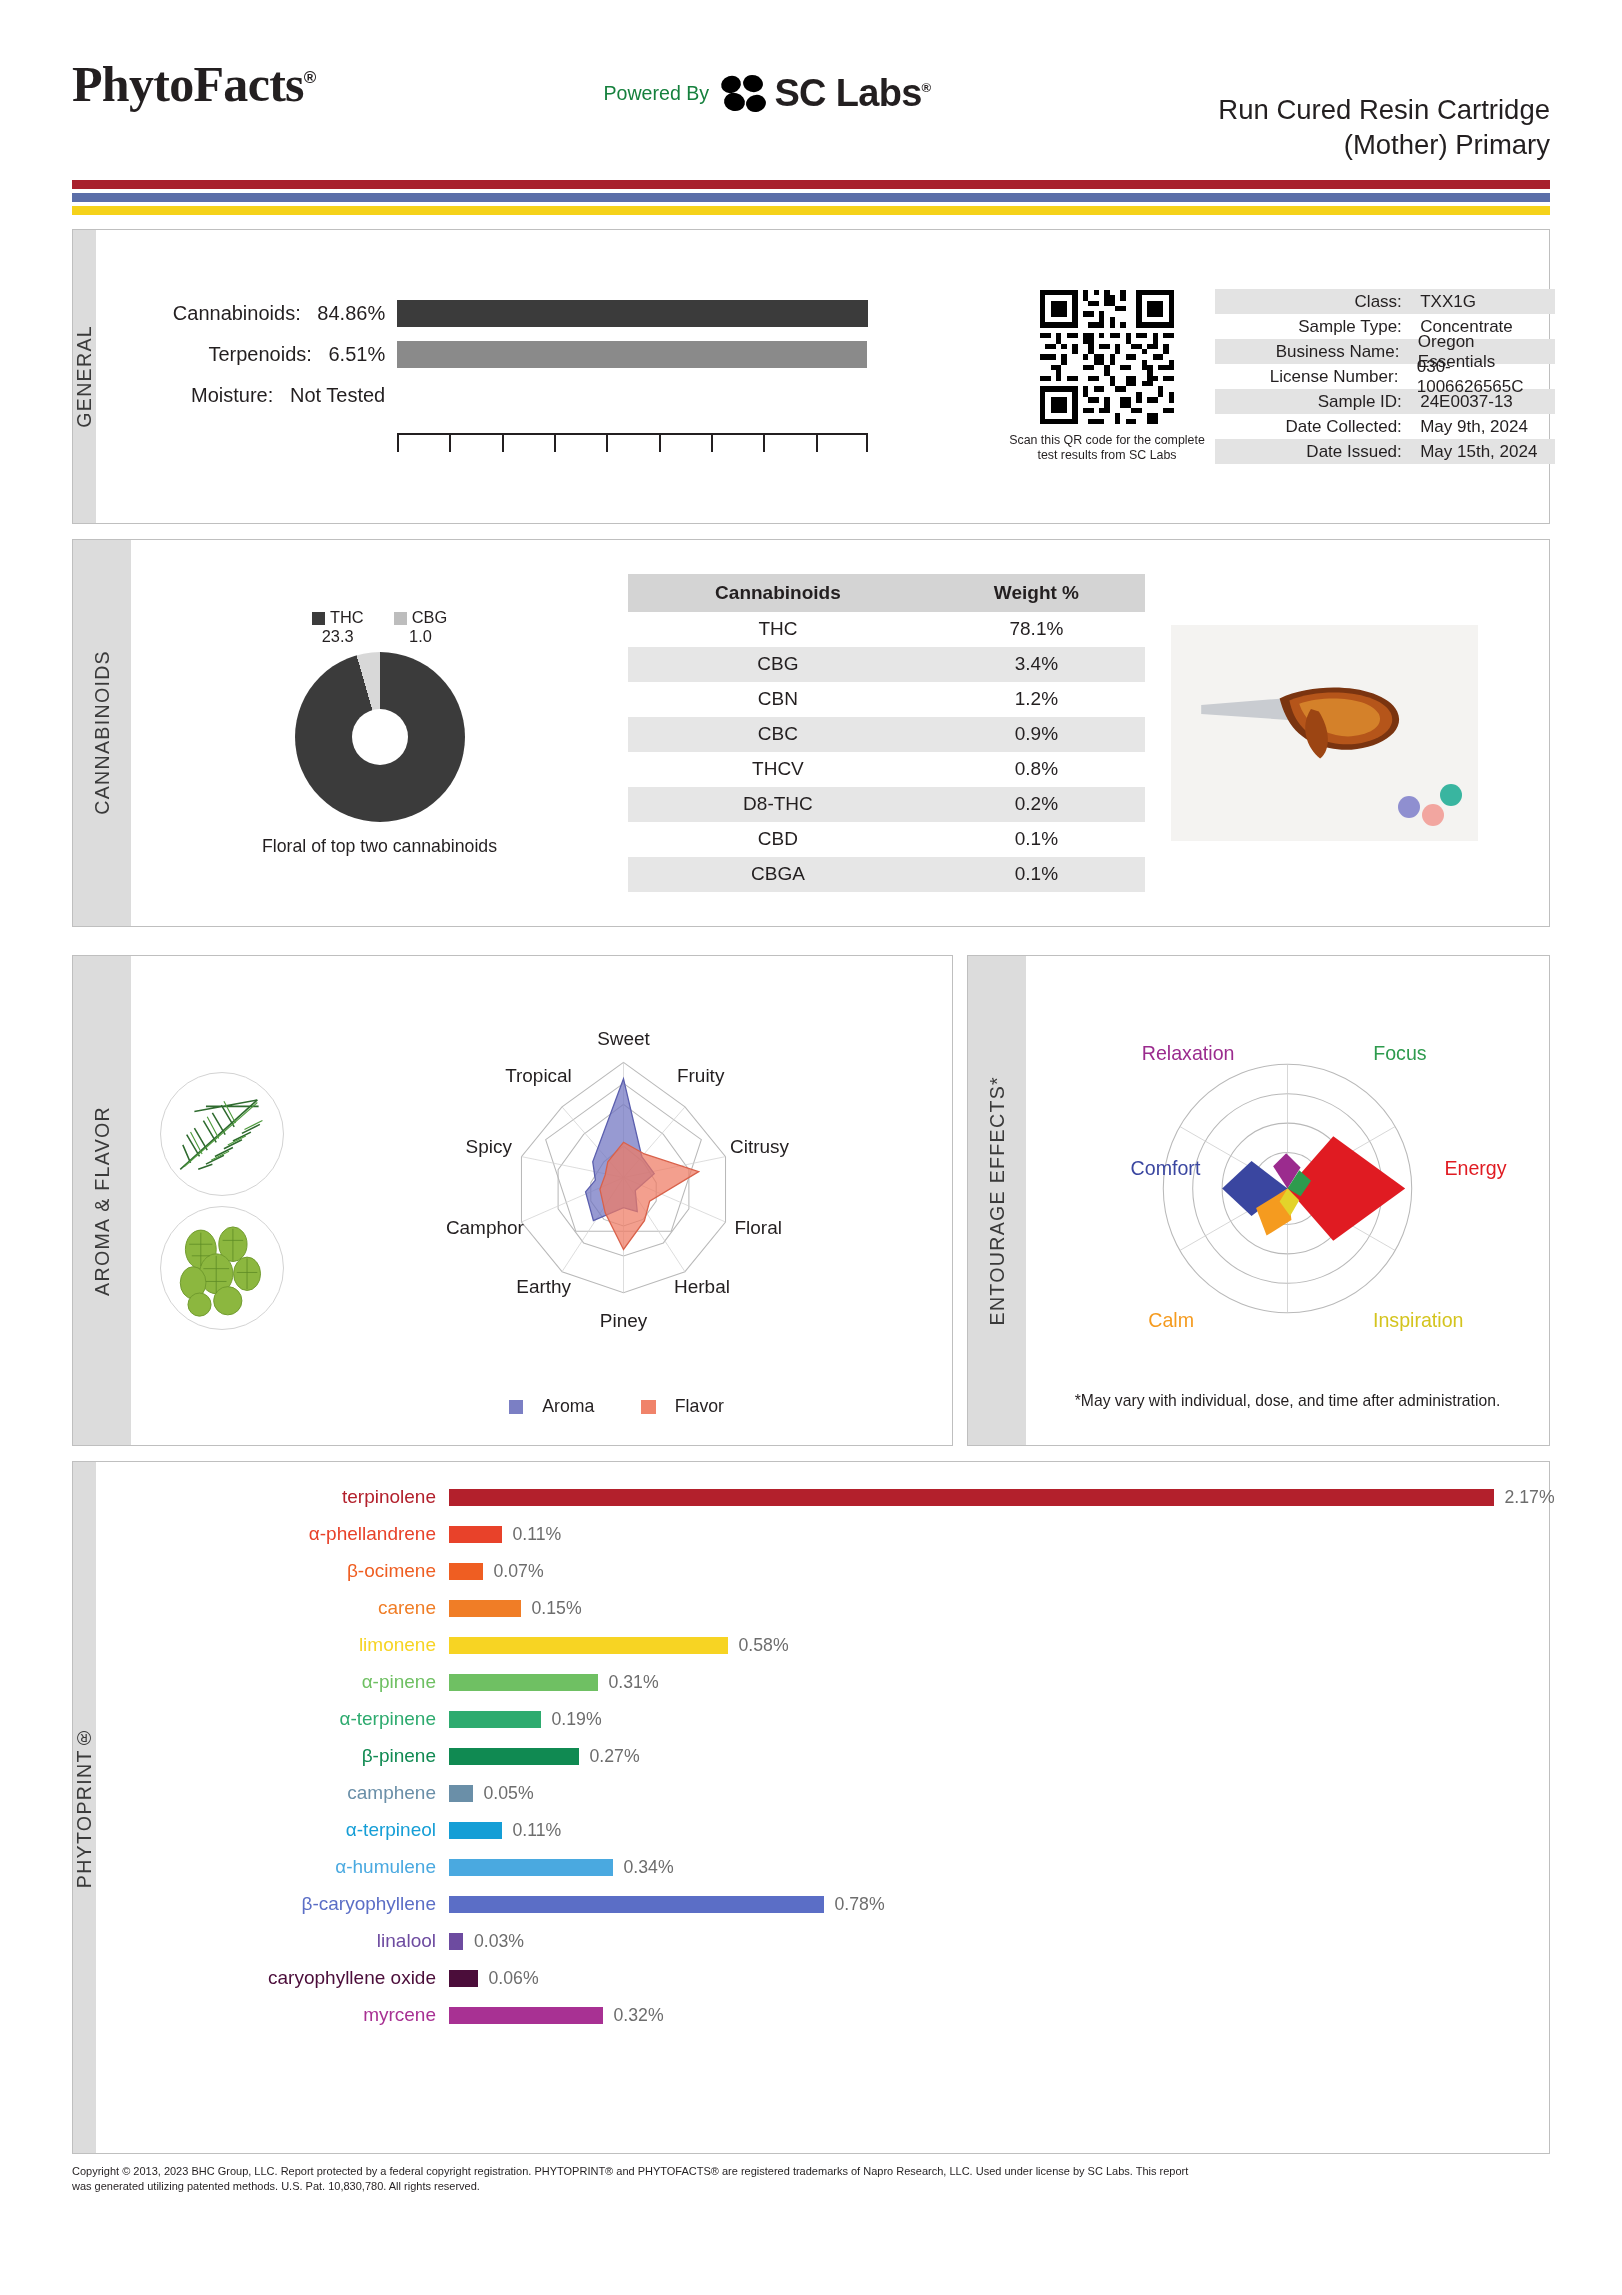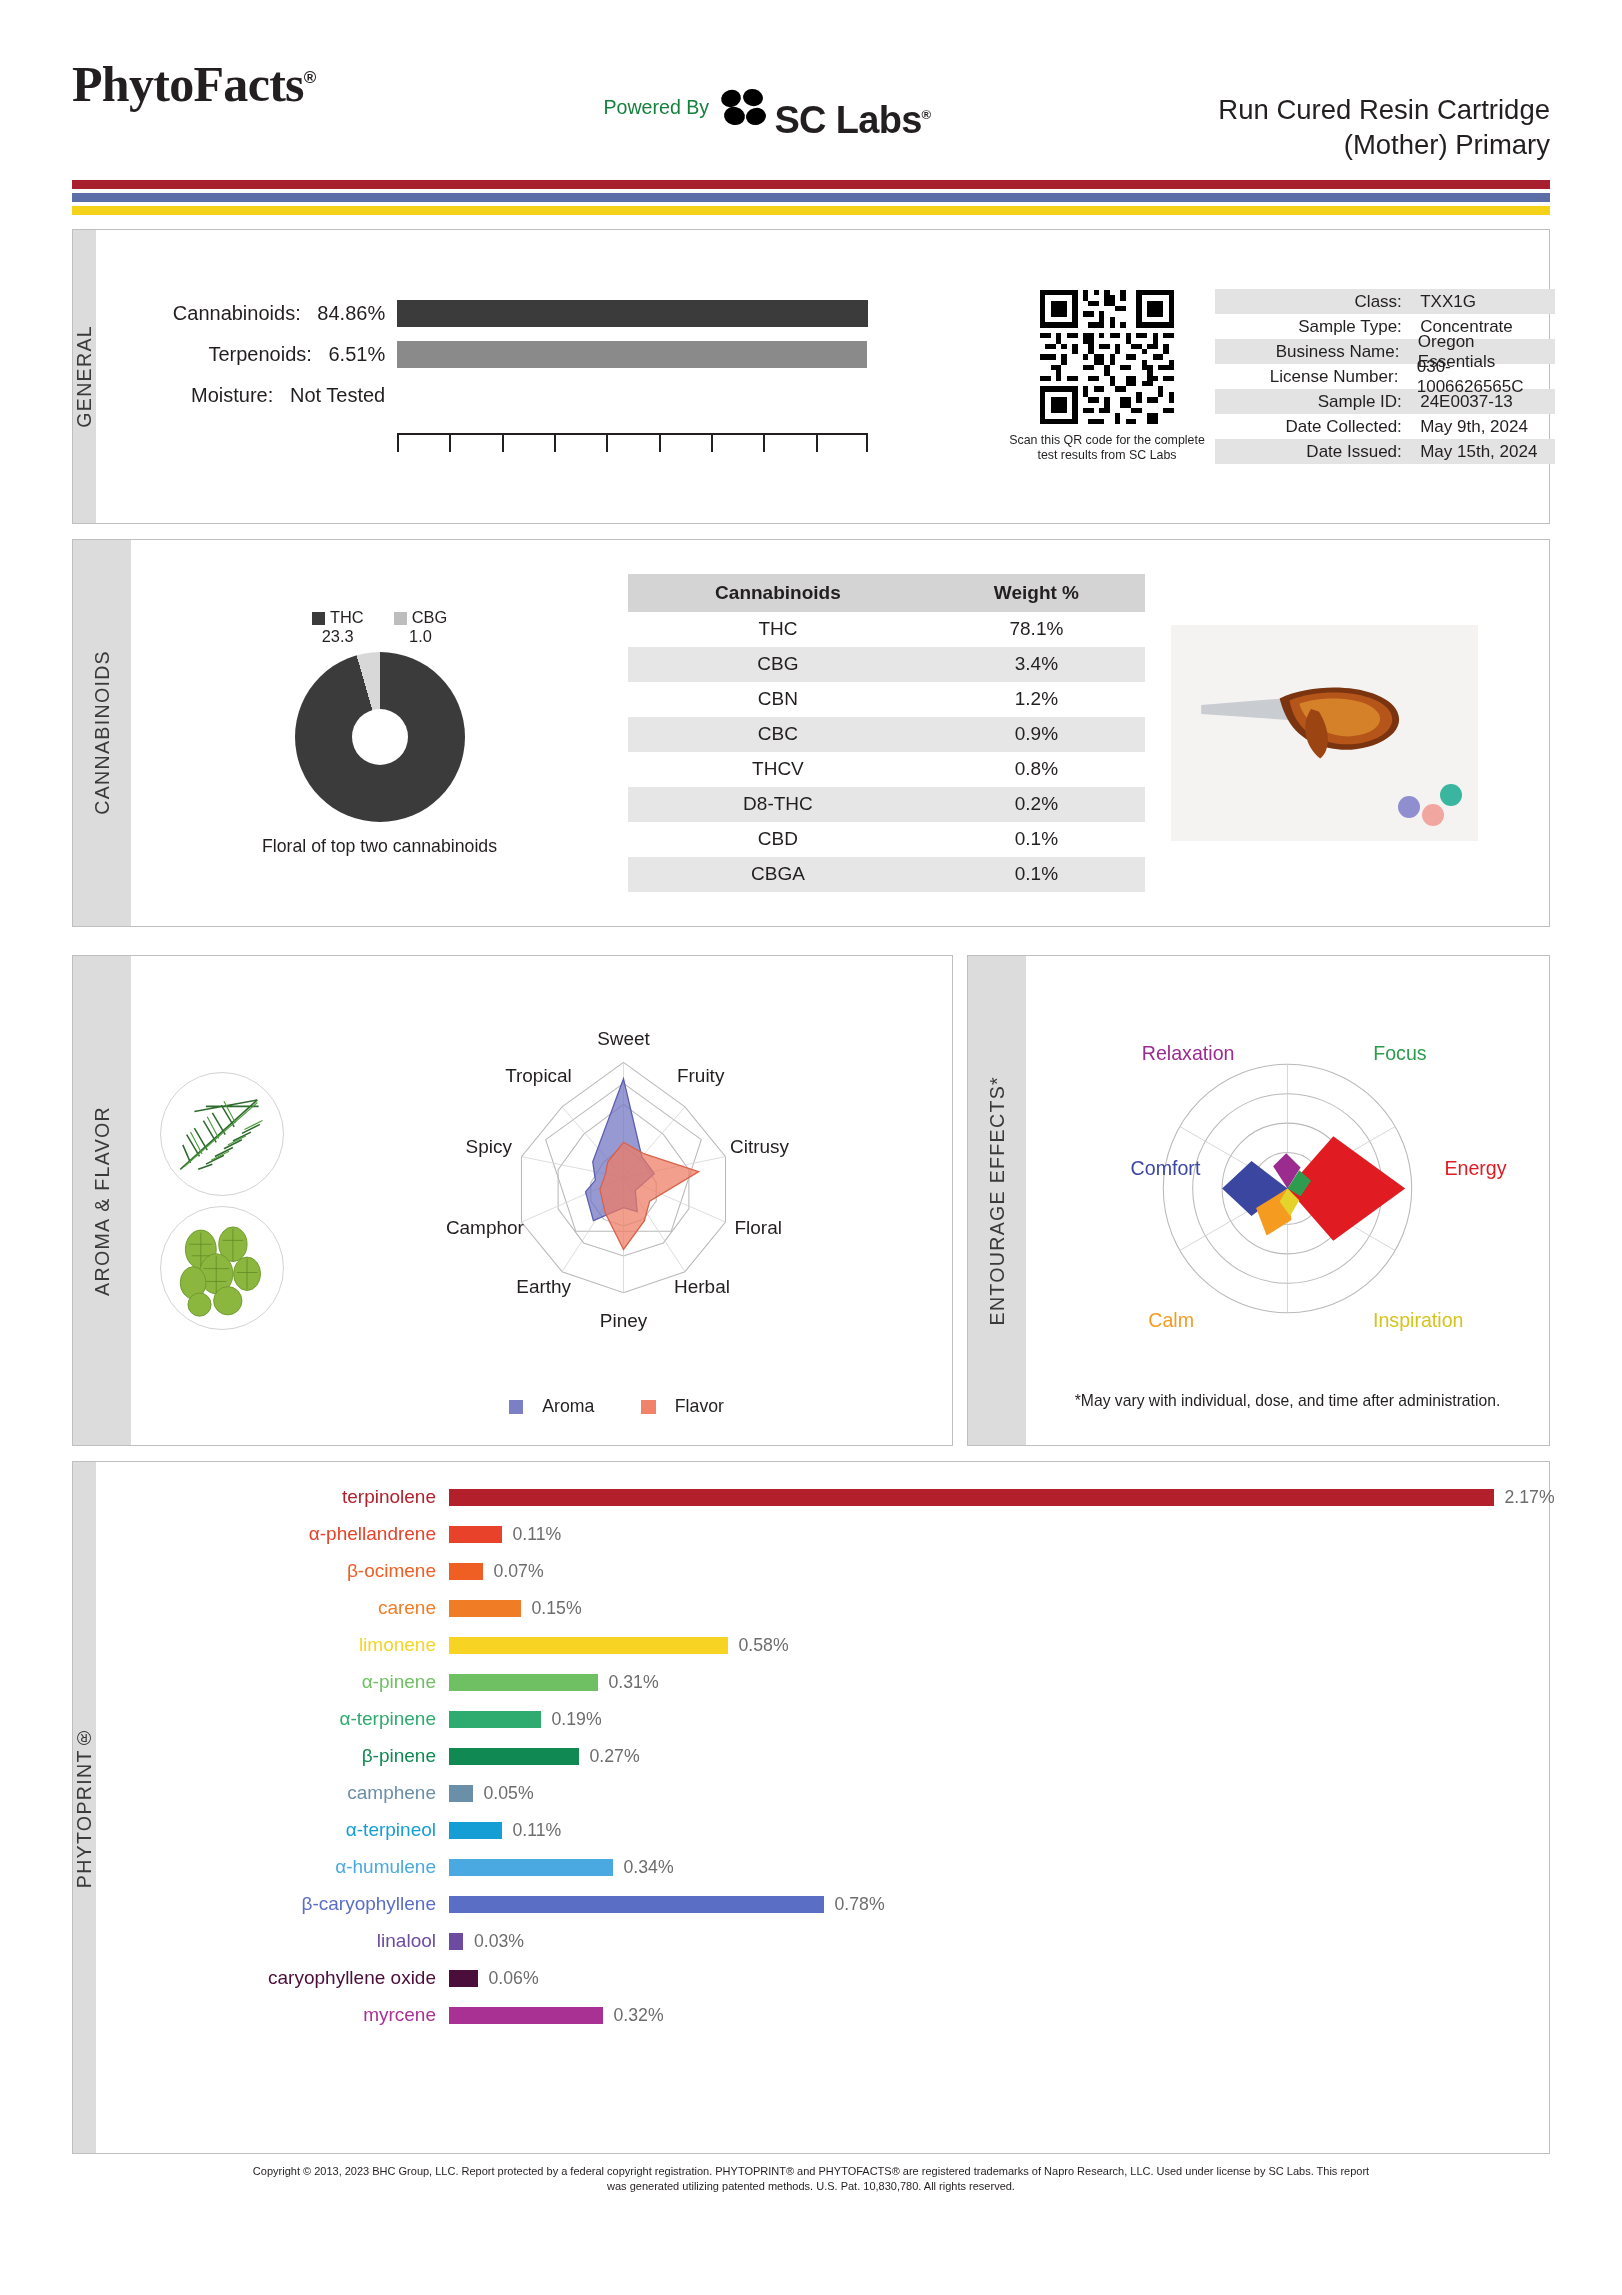--- a/index.html
+++ b/index.html
@@ -20,21 +20,21 @@
   .brand sup { font-size: 17px; vertical-align: super; font-family:"Liberation Sans",sans-serif; }
   .powered { display:flex; align-items:center; gap: 11.8px; margin-top: 17px; }
   .powered .pb { font-size: 19.6px; color:#15803d; }
   .sclabs { display:flex; align-items:center; gap:6.5px; }
   .sclogo { width: 47px; height: 37px; position:relative; }
   .sclogo i { position:absolute; background:#000; border-radius:50%; display:block; }
   .sclogo i.a { width:19.6px; height:17px; left:0px;  top:1.3px;  transform: rotate(-18deg); }
   .sclogo i.b { width:19.6px; height:17px; left:22px; top:0px;  transform: rotate(14deg); }
   .sclogo i.c { width:21px; height:17.7px; left:2.6px;  top:18.3px; transform: rotate(14deg); }
   .sclogo i.d { width:19.6px; height:17px; left:25px; top:19.6px; transform: rotate(-14deg); }
-  .scname { font-size: 38px; font-weight:bold; letter-spacing:-0.7px;margin-top:27px; }
+  .scname { font-size: 38px; font-weight:bold; letter-spacing:-0.7px; }
   .scname sup { font-size:13px; vertical-align: super; }
   .title { text-align:right; font-size: 27.5px; line-height: 1.28; padding-top: 5.2px; margin-top: 32px; }
 
   .rules { margin-top: 17px; }
   .rule { height: 9.2px; margin-bottom: 3.9px; }
   .rule.red { background:#a8202d; }
   .rule.blue { background:#5b6ea8; }
   .rule.yellow { background:#f5d21a; }
 
   
@@ -110,21 +110,21 @@
 
   
   .phyto { margin-top: 14.4px; height: 693px; }
   .terp-list { padding: 17px 26px 6.5px 0; }
   .terp { display:flex; align-items:center; height: 37px; }
   .terp .nm { width: 353px; text-align:right; padding-right: 13px; font-size: 19px; }
   .terp .bar { height: 17px; }
   .terp .pct { font-size: 17.7px; color:#6d6d6d; padding-left: 10.5px; }
 
   
-  .footer { margin-top: 10.5px; font-size: 11px; line-height:1.35; text-align:center; color:#231f20; }
+  .footer { margin-top: 10.5px; font-size: 11px; line-height:1.35; text-align:left; color:#231f20; }
   .footer .r { display:block; }
 </style>
 </head>
 <body>
 
 <div class="page">
 
   <div class="header">
     <div class="brand"><span>PhytoFacts</span><sup>®</sup></div>
 

